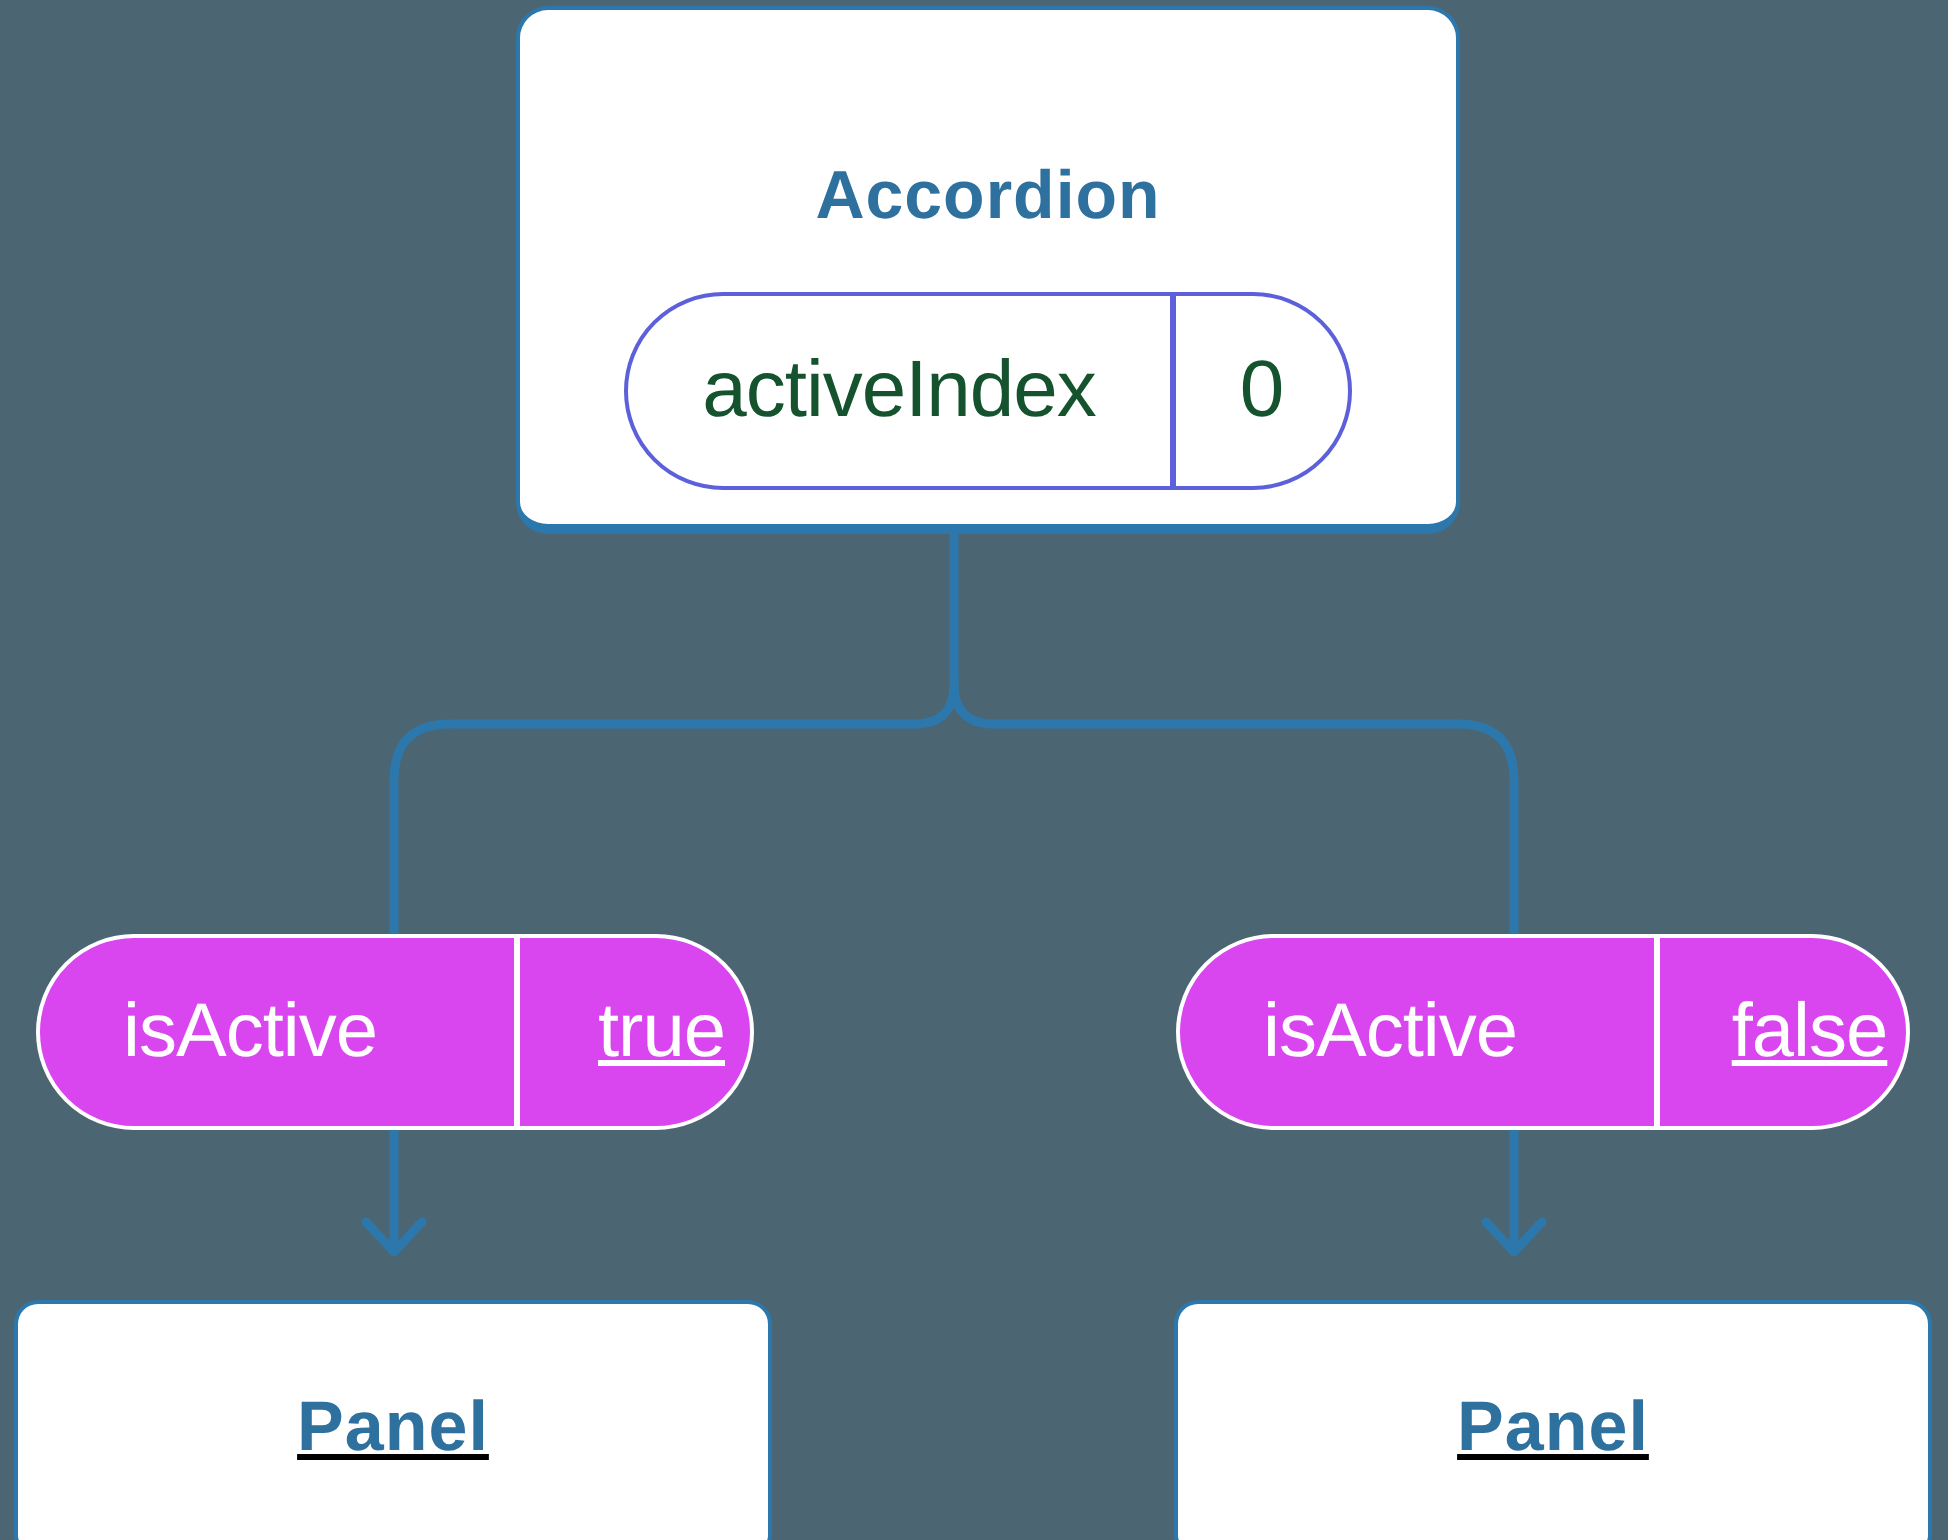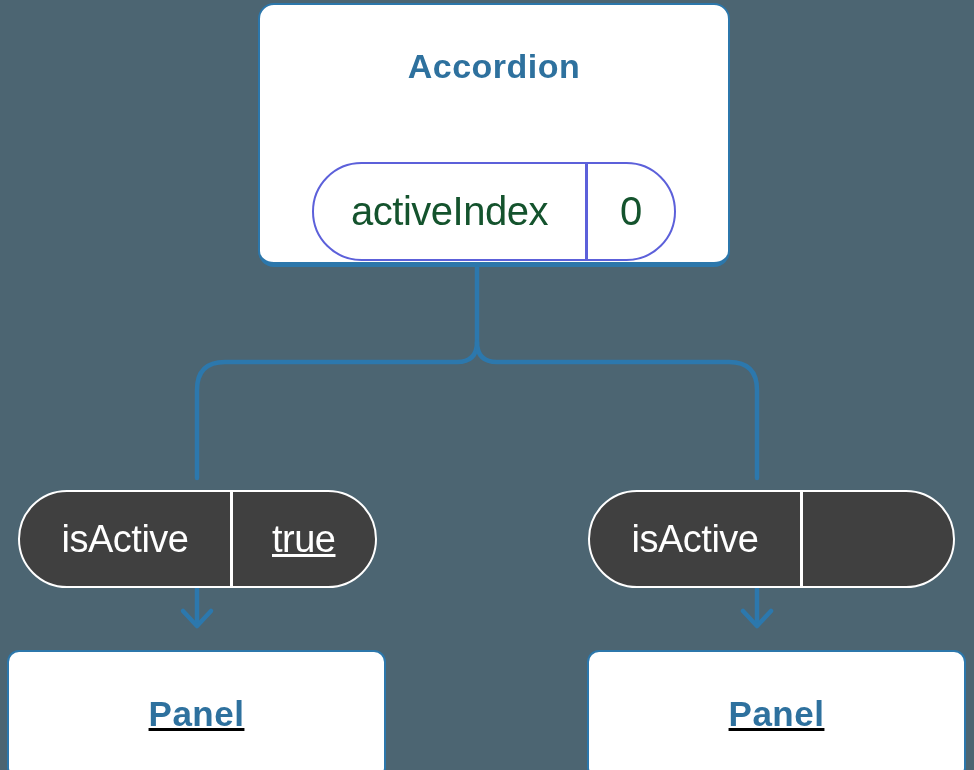--- a/index.html
+++ b/index.html
@@ -35,22 +35,21 @@
     z-index: 2;
   }
 
   .root-card {
     left: 258px; top: 3px;
     width: 472px; height: 264px;
     border-radius: 16px;
     display: flex;
     flex-direction: column;
     align-items: center;
-    padding-top: 40px;
-    gap: 48px;
+    padding-top: 72px;
   }
   .card-title {
     font-size: 34px;
     font-weight: 600;
     line-height: 42px;
     color: #2e719e;
     letter-spacing: 0.5px;
   }
   .state-pill {
     margin-top: 27px;
@@ -72,29 +71,30 @@
     letter-spacing: -0.5px;
   }
   .state-cell.name { width: 271px; }
   .state-cell.value { flex: 1; }
   .divider { width: 2.5px; align-self: stretch; }
   .divider.purple { background: #5c60da; }
   .divider.white { background: #ffffff; }
 
   .prop-pill {
     position: absolute;
-    top: 490px;
+    top: 467px;
     height: 98px;
-    background: #404040;
+    background: #d946ef;
     border: 2.5px solid #ffffff;
     border-radius: 60px;
     display: flex;
     align-items: stretch;
     overflow: hidden;
     z-index: 2;
+    gap: 27px;
   }
   .prop-pill.left  { left: 18px;  width: 359px; }
   .prop-pill.right { left: 588px; width: 367px; }
   .prop-cell {
     display: flex;
     align-items: center;
     justify-content: center;
     color: #ffffff;
     font-size: 38px;
     font-weight: 400;
@@ -150,20 +150,21 @@
 
   <div class="prop-pill left">
     <span class="prop-cell name">isActive</span>
     <span class="divider white"></span>
     <span class="prop-cell value">true</span>
   </div>
 
   <div class="prop-pill right">
     <span class="prop-cell name">isActive</span>
     <span class="divider white"></span>
+    <span class="prop-cell value">false</span>
   </div>
 
   <div class="card panel-card left">
     <div class="panel-title">Panel</div>
   </div>
 
   <div class="card panel-card right">
     <div class="panel-title">Panel</div>
   </div>
 

